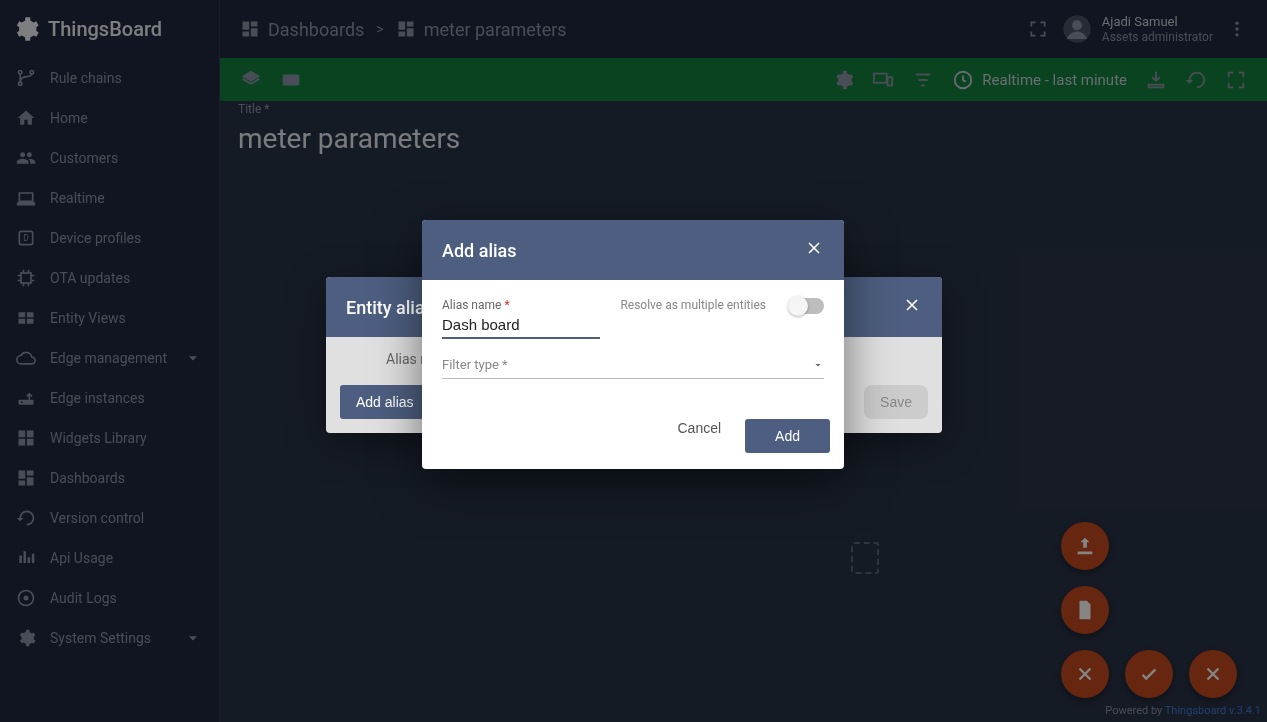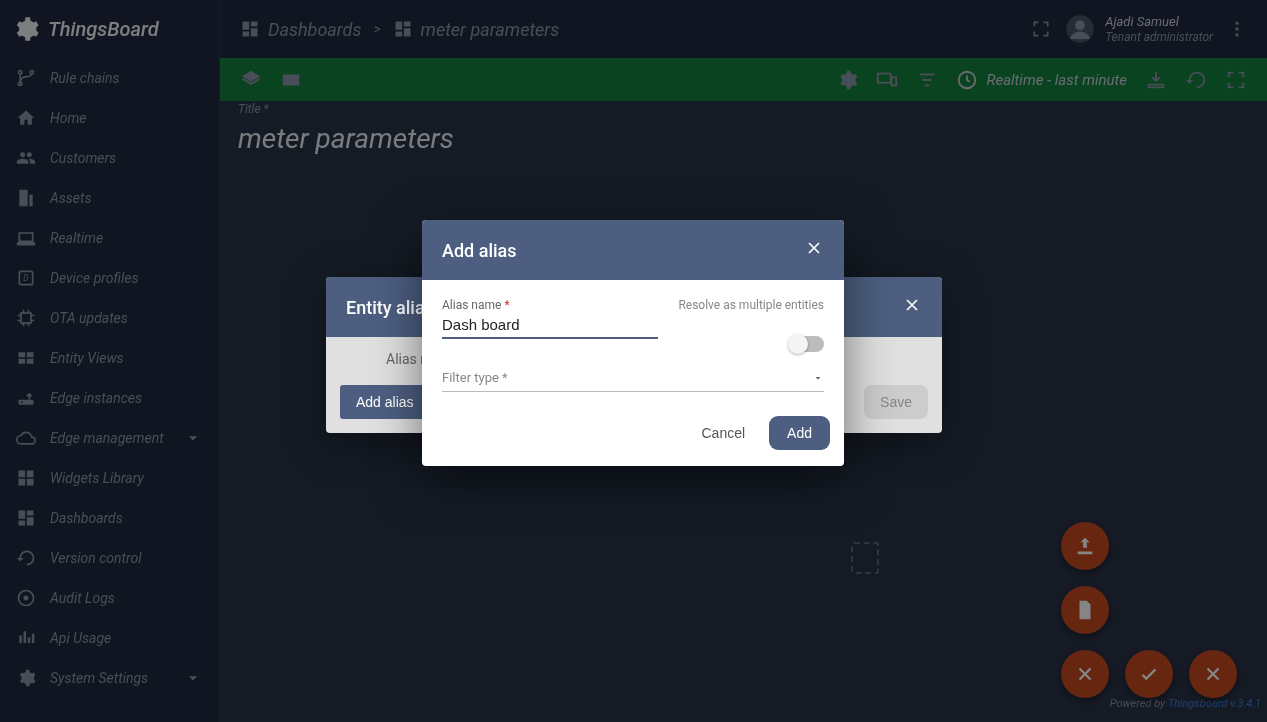--- a/index.html
+++ b/index.html
@@ -1,19 +1,19 @@
 <!DOCTYPE html>
 <html><head>
 <meta charset="utf-8">
 <style>
   * { box-sizing: border-box; margin: 0; padding: 0; }
   body { font-family: 'Roboto', Arial, sans-serif; background: #1f2a40; width: 1267px; height: 722px; overflow: hidden; position: relative; color: #8b94a8; }
   
   
-  .app { display: flex; height: 100%; font-style: italic; }
+  .app { display: flex; height: 100%; }
   
   
   .sidebar { width: 220px; background: #1f2a40; border-right: 1px solid #303a50; display: flex; flex-direction: column; }
   .logo-area { height: 58px; display: flex; align-items: center; padding: 0 12px; gap: 8px; }
   .logo-area .logo-text { color: #eef1f6; font-size: 20px; font-weight: 500; }
   .nav { flex: 1; overflow-y: auto; }
   .nav-item { display: flex; align-items: center; gap: 14px; padding: 10px 16px; color: #8b94a8; font-size: 14px; cursor: pointer; }
   .nav-item svg { width: 20px; height: 20px; flex-shrink: 0; }
   .nav-item .chev { margin-left: auto; }
   
@@ -59,40 +59,40 @@
   
   
   .front-dialog { position: absolute; top: 220px; left: 422px; width: 422px; background: #fff; border-radius: 4px; box-shadow: 0 14px 48px rgba(0,0,0,0.5); z-index: 20; overflow: hidden; }
   .front-dialog-header { background: #4d5e80; color: #fff; padding: 18px 20px; display: flex; align-items: center; justify-content: space-between; font-size: 18px; font-weight: 500; }
   .front-dialog-body { padding: 18px 20px 8px; }
   .field-row { display: flex; gap: 20px; align-items: flex-start; margin-bottom: 12px; }
   .field { flex: 1; }
   .field-label { font-size: 12px; color: #666; }
   .field-label .req { color: #d32f2f; }
   .field-input { width: 100%; border: none; border-bottom: 2px solid #4d5e80; font-size: 15px; padding: 4px 0; outline: none; color: #222; }
-  .toggle-block { display: flex; flex-direction: column; align-items: flex-start; gap: 24px; min-width: 140px; }
+  .toggle-block { display: flex; flex-direction: row; align-items: flex-start; gap: 24px; min-width: 140px; }
   .toggle-label { font-size: 12px; color: #888; white-space: nowrap; }
   .toggle { width: 34px; height: 16px; background: #bdbdbd; border-radius: 10px; position: relative; cursor: pointer; margin-left: auto; align-self: flex-end; }
   .toggle::after { content: ''; position: absolute; left: -2px; top: -2px; width: 20px; height: 20px; border-radius: 50%; background: #f5f5f5; box-shadow: 0 1px 3px rgba(0,0,0,0.3); }
   .select-field { position: relative; border-bottom: 1px solid #bbb; padding: 6px 0; color: #888; font-size: 13px; display: flex; align-items: center; justify-content: space-between; cursor: pointer; }
   .front-dialog-footer { display: flex; justify-content: flex-end; align-items: center; padding: 16px 14px 16px; gap: 8px; }
-  .btn-primary { background: #4d5e80; color: #fff; border: none; padding: 9px 18px; border-radius: 9px; font-size: 14px; cursor: pointer; }
+  .btn-primary { background: #4d5e80; color: #fff; border: none; padding: 9px 30px; border-radius: 3px; font-size: 14px; cursor: pointer; margin-top: 16px; }
   .btn-cancel { background: transparent; color: #555; border: none; padding: 9px 16px; border-radius: 3px; font-size: 14px; cursor: pointer; }
   
   
   .fab { position: absolute; width: 48px; height: 48px; border-radius: 50%; background: #c64a1e; color: #fff; display: flex; align-items: center; justify-content: center; box-shadow: 0 3px 8px rgba(0,0,0,0.4); cursor: pointer; z-index: 5; }
   .fab svg { width: 22px; height: 22px; }
   .fab1 { right: 158px; bottom: 152px; }
   .fab2 { right: 158px; bottom: 88px; }
   .fab3 { right: 158px; bottom: 24px; }
   .fab4 { right: 94px; bottom: 24px; }
   .fab5 { right: 30px; bottom: 24px; }
   
   
-  .footer { position: absolute; bottom: 12px; right: 6px; font-size: 11px; color: #8b94a8; z-index: 2; }
+  .footer { position: absolute; bottom: 5px; right: 6px; font-size: 11px; color: #8b94a8; z-index: 2; }
   .footer a { color: #3e7bd6; }
   
   .icon-btn { cursor: pointer; color: #8b94a8; display: flex; }
   .close-x svg { width: 20px; height: 20px; }
 </style>
 </head>
 <body>
 
 <div class="app">
 
@@ -117,26 +117,20 @@
         <span>Home</span>
       </div>
       <div class="nav-item">
         <svg viewBox="0 0 24 24" fill="currentColor">
             <path d="M16 11c1.66 0 3-1.34 3-3s-1.34-3-3-3-3 1.34-3 3 1.34 3 3 3zm-8 0c1.66 0 3-1.34 3-3S9.66 5 8 5 5 6.34 5 8s1.34 3 3 3zm0 2c-2.33 0-7 1.17-7 3.5V19h14v-2.5c0-2.33-4.67-3.5-7-3.5zm8 0c-.29 0-.62.02-.97.05 1.16.84 1.97 1.97 1.97 3.45V19h6v-2.5c0-2.33-4.67-3.5-7-3.5z"></path>
           </svg>
         <span>Customers</span>
       </div>
       <div class="nav-item">
         <svg viewBox="0 0 24 24" fill="currentColor">
-            <path d="M4 2h10v20H4zM16 8h4v14h-4zM6 5h2v2H6zm4 0h2v2h-2zM6 9h2v2H6zm4 0h2v2h-2zM6 13h2v2H6zm4 0h2v2h-2z"></path>
-          </svg>
-        <span>Assets</span>
-      </div>
-      <div class="nav-item">
-        <svg viewBox="0 0 24 24" fill="currentColor">
             <path d="M4 6h16v10H4z M2 18h20v2H2z" stroke="currentColor" fill="none" stroke-width="2"></path>
           </svg>
         <span>Realtime</span>
       </div>
       <div class="nav-item">
         <svg viewBox="0 0 24 24" fill="currentColor">
             <rect x="4" y="4" width="16" height="16" rx="2" fill="none" stroke="currentColor" stroke-width="2"></rect>
             <text x="12" y="16" text-anchor="middle" font-size="10" fill="currentColor">D</text>
           </svg>
         <span>Device profiles</span>
@@ -146,68 +140,68 @@
             <rect x="6" y="6" width="12" height="12" fill="none" stroke="currentColor" stroke-width="2"></rect>
             <path d="M9 2v4M15 2v4M9 18v4M15 18v4M2 9h4M2 15h4M18 9h4M18 15h4" stroke="currentColor" stroke-width="2"></path>
           </svg>
         <span>OTA updates</span>
       </div>
       <div class="nav-item">
         <svg viewBox="0 0 24 24" fill="currentColor">
             <path d="M3 5h8v6H3zm10 0h8v6h-8zM3 13h8v6H3zm10 0h8v6h-8z"></path>
           </svg>
         <span>Entity Views</span>
+      </div>
+      <div class="nav-item">
+        <svg viewBox="0 0 24 24" fill="currentColor">
+            <path d="M6 19a5 5 0 010-10 7 7 0 0113 2 4 4 0 010 8H6z" fill="none" stroke="currentColor" stroke-width="2"></path>
+          </svg>
+        <span>Edge management</span>
+        <svg class="chev" width="18" height="18" viewBox="0 0 24 24" fill="currentColor">
+            <path d="M7 10l5 5 5-5z"></path>
+          </svg>
       </div>
       <div class="nav-item">
         <svg viewBox="0 0 24 24" fill="currentColor">
             <rect x="3" y="14" width="18" height="6" rx="1"></rect>
             <circle cx="7" cy="17" r="1" fill="#1f2a40"></circle>
             <path d="M16 14V8M13 10l3-3 3 3" stroke="currentColor" fill="none" stroke-width="2"></path>
           </svg>
         <span>Edge instances</span>
       </div>
       <div class="nav-item">
         <svg viewBox="0 0 24 24" fill="currentColor">
-            <path d="M6 19a5 5 0 010-10 7 7 0 0113 2 4 4 0 010 8H6z" fill="none" stroke="currentColor" stroke-width="2"></path>
-          </svg>
-        <span>Edge management</span>
-        <svg class="chev" width="18" height="18" viewBox="0 0 24 24" fill="currentColor">
-            <path d="M7 10l5 5 5-5z"></path>
-          </svg>
-      </div>
-      <div class="nav-item">
-        <svg viewBox="0 0 24 24" fill="currentColor">
             <path d="M3 3h8v8H3zm10 0h8v8h-8zM3 13h8v8H3zm10 0h8v8h-8z"></path>
           </svg>
         <span>Widgets Library</span>
       </div>
       <div class="nav-item">
         <svg viewBox="0 0 24 24" fill="currentColor">
             <path d="M3 3h8v10H3zm10 0h8v6h-8zM3 15h8v6H3zm10-4h8v10h-8z"></path>
           </svg>
         <span>Dashboards</span>
       </div>
       <div class="nav-item">
         <svg viewBox="0 0 24 24" fill="currentColor">
             <path d="M13 3a9 9 0 00-9 9H1l4 4 4-4H6a7 7 0 117 7v2a9 9 0 000-18z"></path>
           </svg>
         <span>Version control</span>
+      </div>
+      <div class="nav-item">
+        <svg viewBox="0 0 24 24" fill="currentColor">
+            <path d="M4 18h3V9H4zm5 0h3V4H9zm5 0h3v-7h-3zm5 0h3V7h-3z"></path>
+          </svg>
+        <span>Api Usage</span>
       </div>
       <div class="nav-item">
         <svg viewBox="0 0 24 24" fill="currentColor">
             <circle cx="12" cy="12" r="9" fill="none" stroke="currentColor" stroke-width="2"></circle>
             <circle cx="12" cy="12" r="3"></circle>
           </svg>
         <span>Audit Logs</span>
-      </div>
-      <div class="nav-item">
-        <svg viewBox="0 0 24 24" fill="currentColor">
-            <path d="M4 18h3V9H4zm5 0h3V4H9zm5 0h3v-7h-3zm5 0h3V7h-3z"></path>
-          </svg>
-        <span>Api Usage</span>
       </div>
       <div class="nav-item">
         <svg viewBox="0 0 24 24" fill="currentColor">
             <path d="M12 8a4 4 0 100 8 4 4 0 000-8zm9.4 4c0-.5 0-1-.1-1.5l2-1.6-2-3.4-2.4 1a8 8 0 00-2.6-1.5L16 2h-4l-.3 2.9a8 8 0 00-2.6 1.5l-2.4-1-2 3.4 2 1.6a8 8 0 000 3l-2 1.6 2 3.4 2.4-1c.8.6 1.7 1.1 2.6 1.5L12 22h4l.3-2.9c.9-.4 1.8-.9 2.6-1.5l2.4 1 2-3.4-2-1.6c.1-.5.1-1 .1-1.5z"></path>
           </svg>
         <span>System Settings</span>
         <svg class="chev" width="18" height="18" viewBox="0 0 24 24" fill="currentColor">
             <path d="M7 10l5 5 5-5z"></path>
           </svg>
       </div>
@@ -238,21 +232,21 @@
           </svg>
       </span>
       <div class="user-block">
         <svg width="30" height="30" viewBox="0 0 24 24" fill="#8b94a8">
             <circle cx="12" cy="12" r="11" fill="#4a5568"></circle>
             <circle cx="12" cy="9" r="4" fill="#8b94a8"></circle>
             <path d="M4 20c1-4 5-6 8-6s7 2 8 6z" fill="#8b94a8"></path>
           </svg>
         <div class="user-texts">
           <span class="user-name">Ajadi Samuel</span>
-          <span class="user-role">Tenant administrator</span>
+          <span class="user-role">Assets administrator</span>
         </div>
       </div>
       <span class="icon-btn">
         <svg width="20" height="20" viewBox="0 0 24 24" fill="currentColor">
             <circle cx="12" cy="5" r="2"></circle>
             <circle cx="12" cy="12" r="2"></circle>
             <circle cx="12" cy="19" r="2"></circle>
           </svg>
       </span>
     </div>

